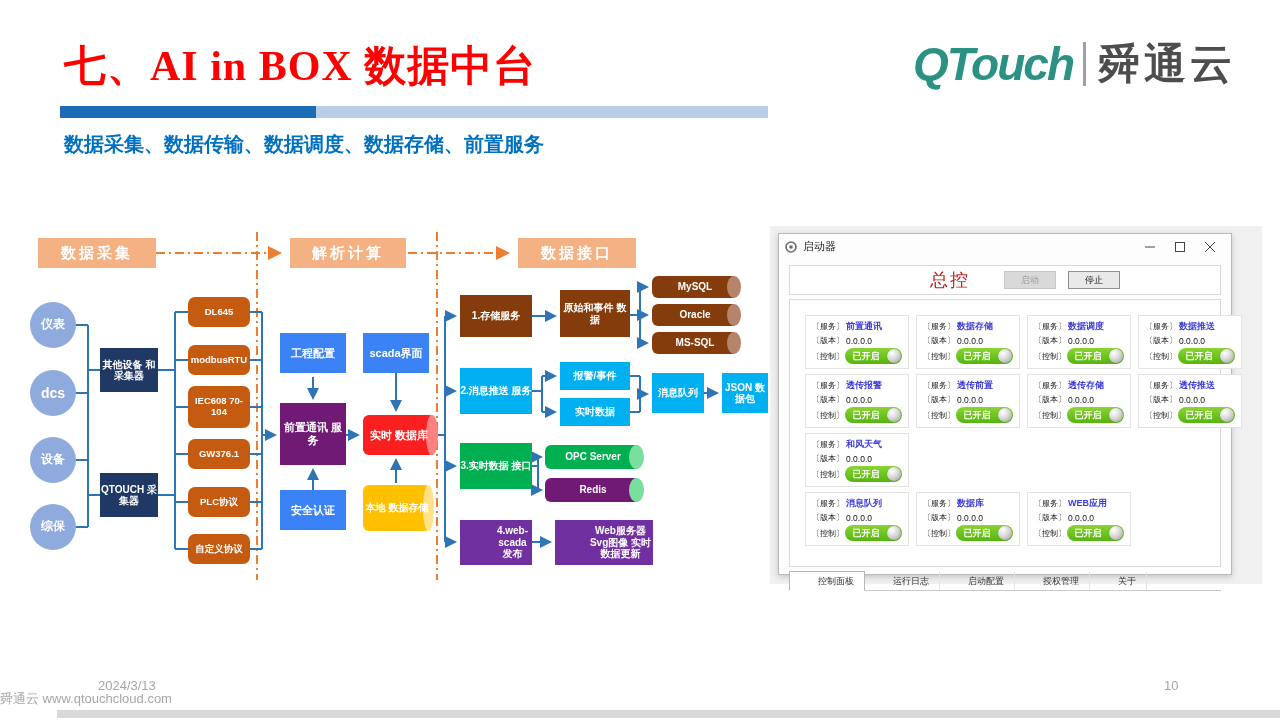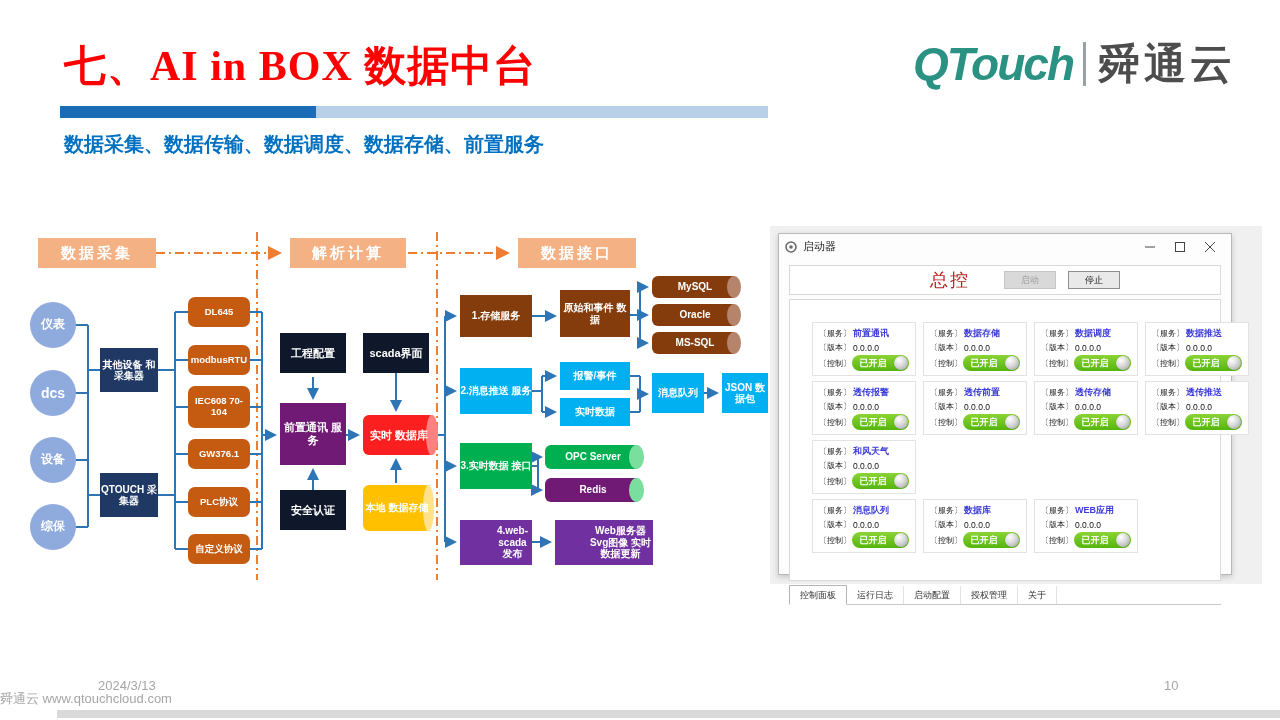--- a/index.html
+++ b/index.html
@@ -20,21 +20,21 @@
 
   
   #diagram { position:absolute; left:30px; top:228px; width:748px; height:358px; }
   #diagram svg.wires { position:absolute; left:0; top:0; }
   .node { position:absolute; color:#fff; font-weight:bold; display:flex; align-items:center;
           justify-content:center; text-align:center; line-height:1.15; }
   .hdr    { background:#f4b183; font-size:15px; letter-spacing:3px; }
   .circle { background:#8faadc; border-radius:50%; width:46px; height:46px; font-size:12px; }
   .navy   { background:#1f3864; font-size:10px; }
   .orange { background:#c55a11; font-size:9.5px;border-radius:7px; }
-  .yellow { background:#0f172a; font-size:11px; }
+  .yellow { background:#3b82f6; font-size:11px; }
   .bluebx { background:#701a75; font-size:11px; }
   .brown  { background:#843c0c; font-size:10px; }
   .cyan   { background:#00b0f0; font-size:10px; }
   .green  { background:#00b050; font-size:10px; }
   .purple { background:#7030a0; font-size:10px;padding-left:33px; }
   .cyl { border-radius:6px; }
   .cyl::after { content:""; position:absolute; right:-3px; top:0; bottom:0; width:16%;
                 border-radius:50%; background:var(--cap); }
   .cyl span { position:relative; z-index:2; }
 
@@ -45,36 +45,36 @@
   .titlebar { height:25px; display:flex; align-items:center; padding:0 6px; background:#fdfdfd; }
   .titlebar .apptitle { font-size:11px; color:#222; margin-left:6px; flex:1; }
   .winctl { width:30px; height:21px; display:flex; align-items:center; justify-content:center; color:#444; }
   .winbody { padding:6px 10px 0 10px; }
   .masterbox { border:1px solid #d9d9d9; height:30px; display:flex; align-items:center; background:#fff; }
   .mastertitle { font-family:"Liberation Serif", serif; font-weight:normal; font-size:18px;
                  color:#b91c1c; margin-left:140px; letter-spacing:2px; }
   .btn { width:52px; height:18px; font-size:9px; display:flex; align-items:center; justify-content:center; }
   .btn.start { margin-left:34px; background:#d9d9d9; color:#9b9b9b; border:1px solid #c6c6c6; }
   .btn.stop  { margin-left:12px; background:#e9e9e9; color:#111; border:1px solid #8f8f8f; }
-  .cardsbox { margin-top:4px; border:1px solid #d9d9d9; padding:22px; background:#fff; min-height:247px; }
+  .cardsbox { margin-top:4px; border:1px solid #d9d9d9; padding:15px; background:#fff; min-height:247px; }
   .cardrow { display:flex; gap:7px; margin-bottom:5px; }
   .card { width:104px; height:54px; border:1px solid #e3e3e3; background:#fff; padding:4px 6px;
           display:flex; flex-direction:column; justify-content:space-between; }
   .crow { display:flex; align-items:center; }
   .clabel { font-size:8px; color:#222; width:34px; }
   .cname { font-size:9px; font-weight:bold; color:#3c3cd8; }
   .cver { font-size:8.5px; color:#111; }
   .toggle { position:relative; width:60px; height:16px; border-radius:8px;
             background:linear-gradient(180deg,#8bd435,#55b50d); display:flex; align-items:center; }
   .toggle .ton { color:#fff; font-weight:bold; font-size:9px; margin-left:8px; }
   .toggle .knob { position:absolute; right:1px; top:1px; width:14px; height:14px; border-radius:50%;
             background:radial-gradient(circle at 35% 30%, #ffffff 0%, #d9d9d9 45%, #9a9a9a 100%);
             box-shadow:0 0 1px rgba(0,0,0,.4); }
   .tabbar { margin-top:5px; display:flex; align-items:flex-end; border-bottom:1px solid #c9c9c9; height:19px; }
-  .tab { padding:3px 10px 2px 10px; font-size:9px; color:#333; border-right:1px solid #e3e3e3; }
+  .tab { padding:3px 10px 2px 28px; font-size:9px; color:#333; border-right:1px solid #e3e3e3; }
   .tab.active { border:1px solid #b5b5b5; border-bottom:1px solid #fff; background:#fff; margin-bottom:-1px; }
 
   
   .f-date { position:absolute; left:98px; top:678px; color:#a6a6a6; font-size:13px; }
   .f-center { position:absolute; left:0; top:678px; width:1280px; text-align:left; color:#a6a6a6; font-size:13px;margin-top:12px; }
   .f-page { position:absolute; left:1164px; top:678px; color:#a6a6a6; font-size:13px; }
   .bottomstrip { position:absolute; left:57px; top:710px; width:1223px; height:8px; background:#d9d9d9; }
 </style>
 </head>
 <body>

